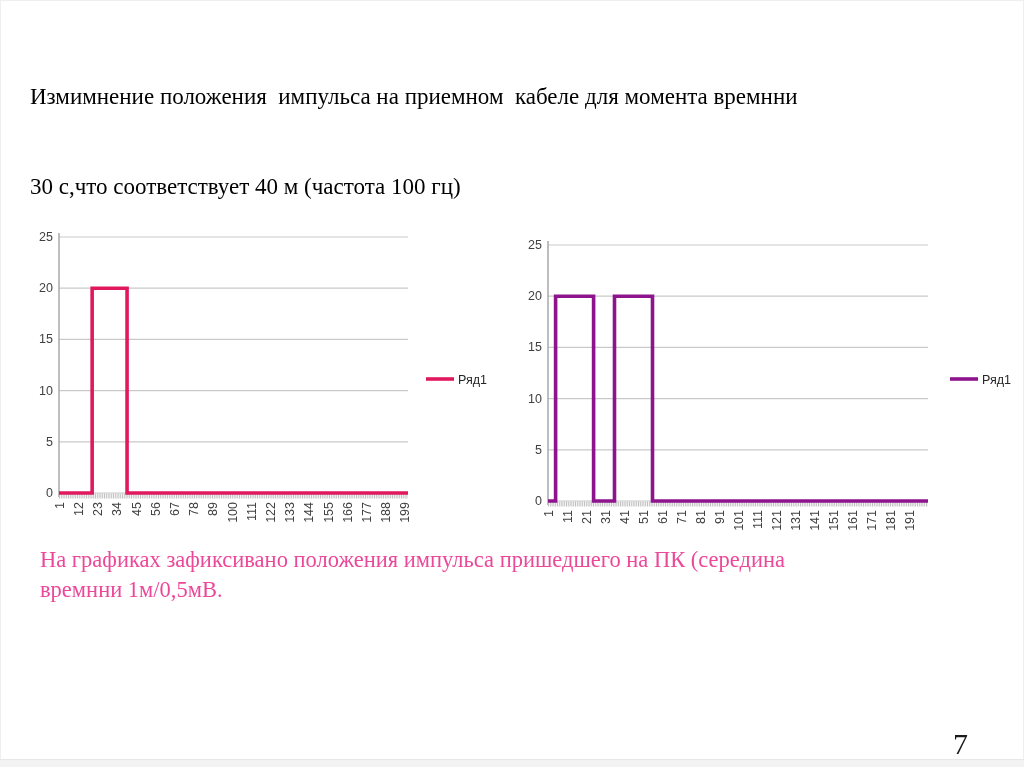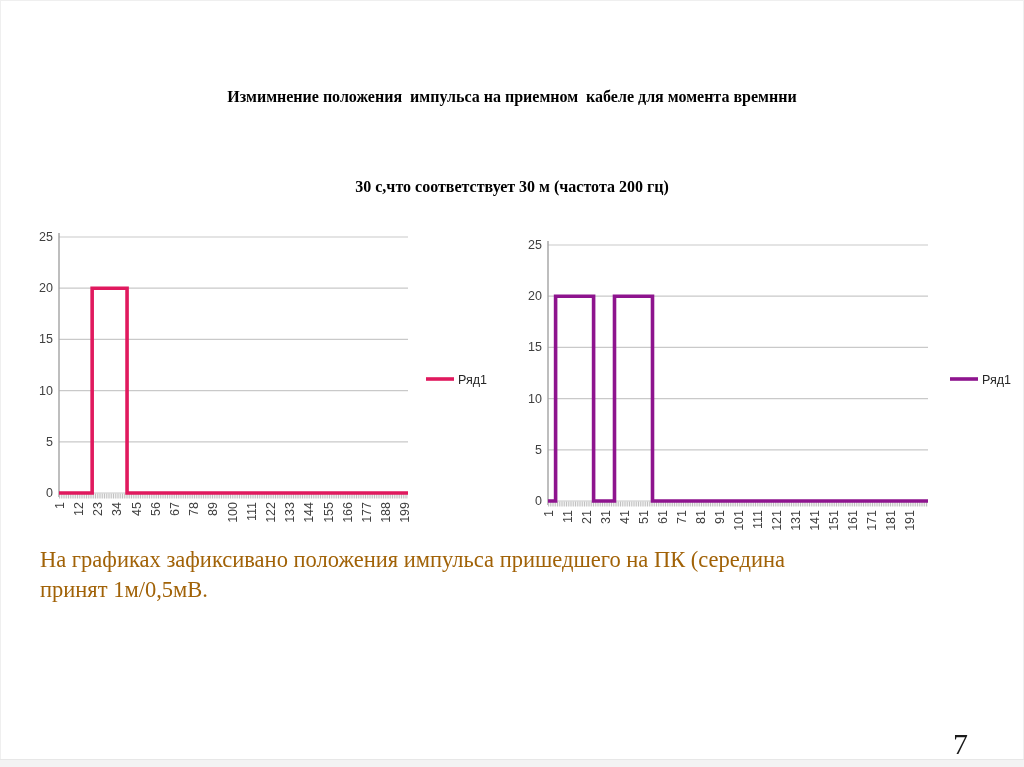--- a/index.html
+++ b/index.html
@@ -7,37 +7,36 @@
   .slide {
     position: relative;
     width: 1024px; height: 767px;
     background: #ffffff;
     box-shadow: inset 0 0 0 1px #efefef;
     font-family: "Liberation Serif", "DejaVu Serif", serif;
   }
   .slide-title {
     position: absolute;
     left: 30px; right: 30px; top: 22px;
-    text-align: center;
-    font-weight: bold;
-    font-size: 16px;
+    font-weight: normal;
+    font-size: 23px;
     line-height: 30px;
     color: #000000;
     white-space: pre-wrap;
   }
   .chart-block { position: absolute; }
   .chart-block svg { display: block; }
   #chart-left  { left: 36px;  top: 226px; }
   #chart-right { left: 525px; top: 234px; }
   .body-text {
     position: absolute;
     left: 40px; top: 545px; width: 900px;
     font-size: 22.5px;
     line-height: 30px;
-    color: #a16207;
+    color: #ec4899;
   }
   .body-line { white-space: pre-wrap; }
   .page-number {
     position: absolute;
     right: 56px; bottom: 6px;
     font-size: 30px;
     color: #1a1a1a;
   }
   .bottom-strip {
     position: absolute;
@@ -47,21 +46,21 @@
     border-top: 1px solid #e7e7e7;
   }
 </style>
 </head>
 <body>
 
 <div class="slide">
 
   <div class="slide-title">
     <div>Измимнение положения  импульса на приемном  кабеле для момента времнни</div>
-    <div>30 с,что соответствует 30 м (частота 200 гц)</div>
+    <div>30 с,что соответствует 40 м (частота 100 гц)</div>
   </div>
 
   <div class="chart-block" id="chart-left">
     <svg width="470" height="306">
         <g>
           <line x1="23" x2="372" y1="267" y2="267" stroke="#c9c9c9" stroke-width="1.2"></line>
           <line x1="23" x2="372" y1="215.8" y2="215.8" stroke="#c9c9c9" stroke-width="1.2"></line>
           <line x1="23" x2="372" y1="164.6" y2="164.6" stroke="#c9c9c9" stroke-width="1.2"></line>
           <line x1="23" x2="372" y1="113.4" y2="113.4" stroke="#c9c9c9" stroke-width="1.2"></line>
           <line x1="23" x2="372" y1="62.19999999999999" y2="62.19999999999999" stroke="#c9c9c9" stroke-width="1.2"></line>
@@ -151,20 +150,20 @@
         <path d="M 23 267 L 30.6 267 L 30.6 62.19999999999999 L 68.6 62.19999999999999 L 68.6 267 L 89.5 267 L 89.5 62.19999999999999 L 127.5 62.19999999999999 L 127.5 267 L 403 267 " fill="none" stroke="#8e148e" stroke-width="3.6" stroke-linejoin="miter"></path>
         <g>
           <line x1="425" x2="453" y1="145" y2="145" stroke="#8e148e" stroke-width="3.6"></line>
           <text x="457" y="149.5" font-family="&quot;Liberation Sans&quot;,&quot;DejaVu Sans&quot;,sans-serif" font-size="12.5" fill="#262626">Ряд1</text>
         </g>
       </svg>
   </div>
 
   <div class="body-text">
     <div class="body-line">На графиках зафиксивано положения импульса пришедшего на ПК (середина</div>
-    <div class="body-line">принят 1м/0,5мВ.</div>
+    <div class="body-line">времнни 1м/0,5мВ.</div>
   </div>
 
   <div class="page-number">7</div>
 
   <div class="bottom-strip"></div>
 
 </div>
 
 </body></html>

